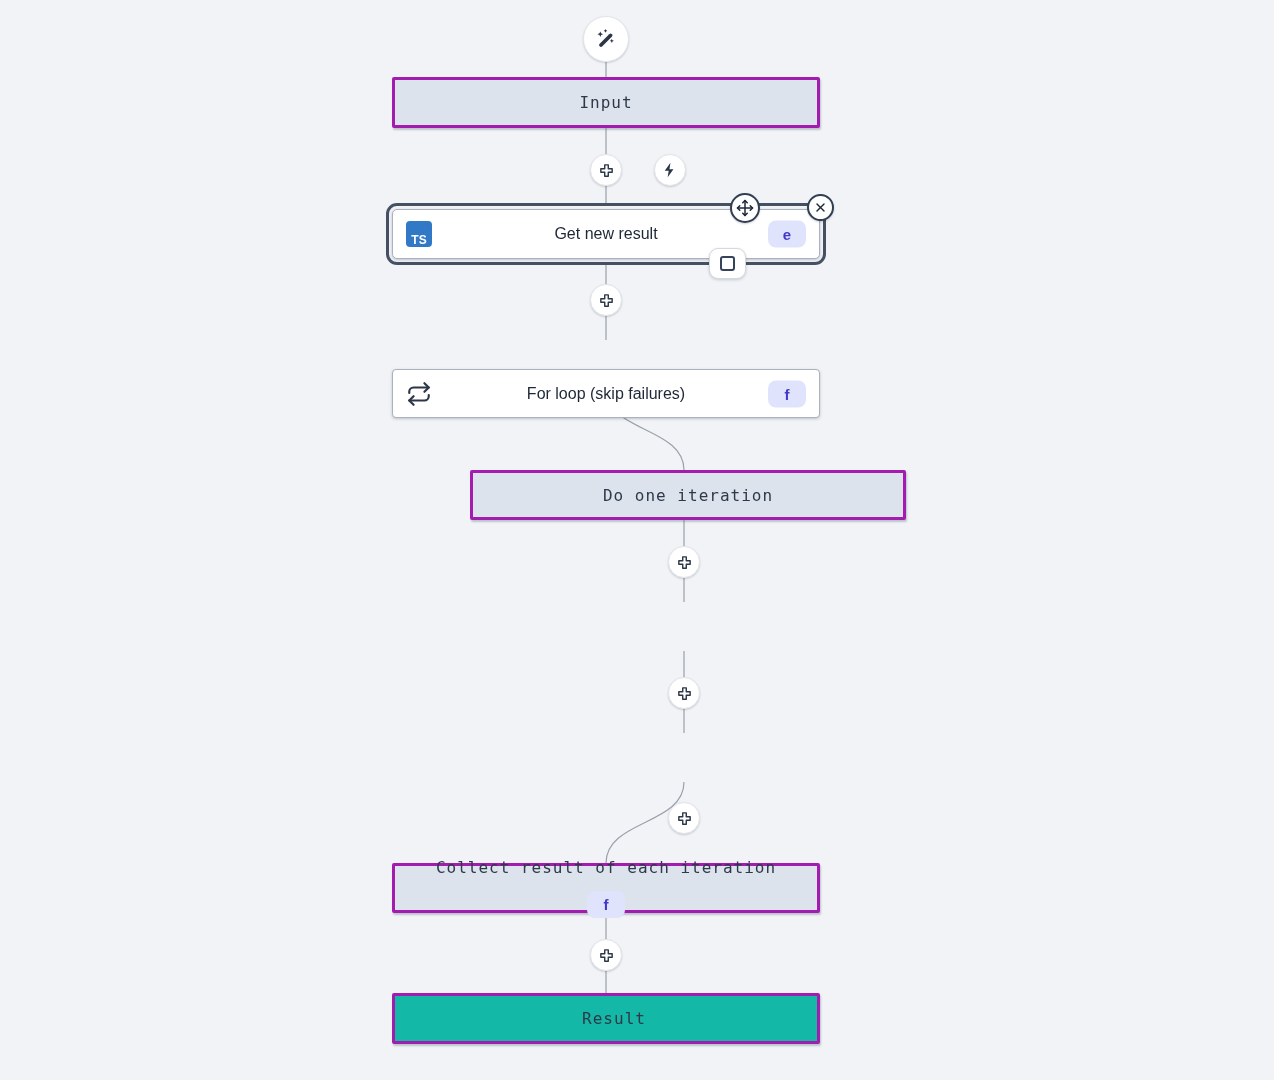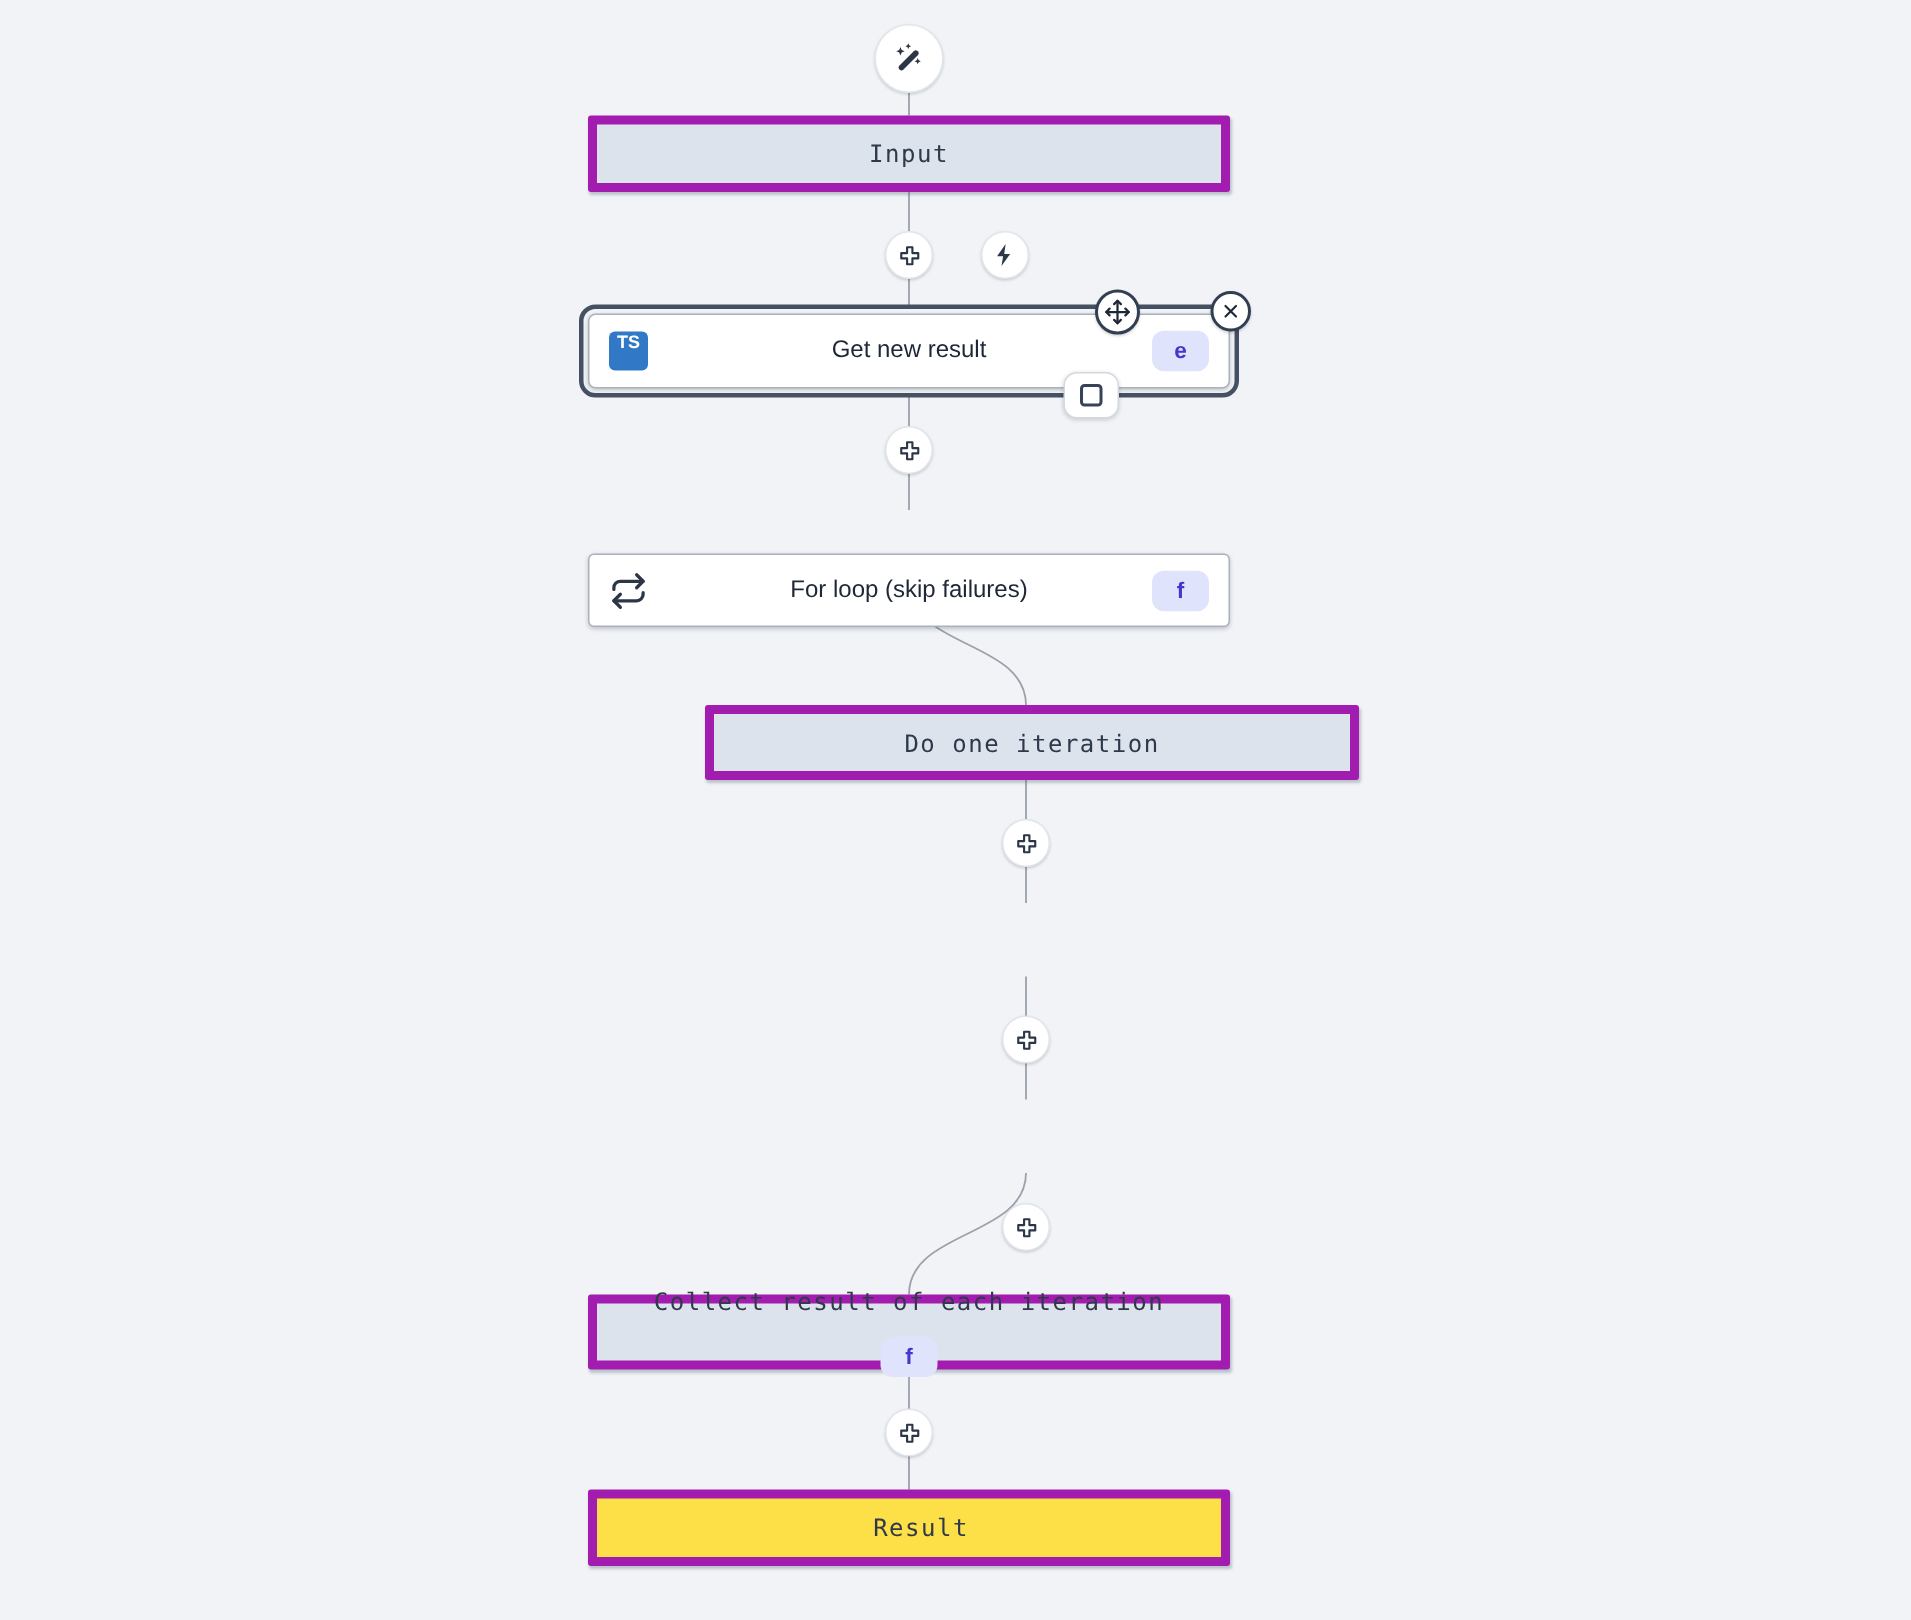--- a/index.html
+++ b/index.html
@@ -8,26 +8,26 @@
     position:relative; width:1274px; height:1080px;
     background:#f1f3f6; overflow:hidden;
     font-family:"Liberation Sans", sans-serif;
   }
   .edges { position:absolute; left:0; top:0; pointer-events:none; }
   .edges path { stroke:#9aa1ab; stroke-width:1.2; fill:none; }
 
   
   .vnode {
     position:absolute; display:flex; align-items:center; justify-content:center;
-    background:#dce3ec; border:6px solid #a21caf; border-radius:2px;
+    background:#dce3ec; border:3px solid #a21caf; border-radius:2px;
     box-shadow:1px 2px 2px rgba(90,102,119,.35);
     font-family:"DejaVu Sans Mono", monospace;
     font-size:16px; letter-spacing:1px; color:#2e3949;
   }
-  .vnode.white { background:#fde047;padding-left:16px; }
+  .vnode.white { background:#14b8a6;padding-left:16px; }
 
   
   .snode {
     position:absolute; display:flex; align-items:center; justify-content:center;
     background:#ffffff; border:1px solid #a9b2be; border-radius:4px;
     box-shadow:0 1px 3px rgba(15,23,42,.22);
     font-size:16px; color:#1d2736;
   }
   .snode .licon { position:absolute; left:13px; top:50%; transform:translateY(-50%); display:flex; }
   .snode.selected { outline:3px solid #455163; outline-offset:3px; border-radius:5px; }
@@ -56,21 +56,21 @@
     position:absolute; width:37px; height:31px; background:#fff;
     border:1px solid #d4d9e0; border-radius:9px;
     box-shadow:0 1px 3px rgba(15,23,42,.18);
     display:flex; align-items:center; justify-content:center;
   }
   .checkbox-btn .sq { width:15px; height:15px; border:2px solid #36435a; border-radius:3px; }
 
   .ts-icon {
     width:26px; height:26px; background:#3178c6; border-radius:4px;
     color:#fff; font-weight:bold; font-size:12px;
-    display:flex; align-items:flex-start; justify-content:center;
+    display:flex; align-items:flex-end; justify-content:center;
   }
   .inline-row { display:flex; align-items:center; gap:14px;flex-direction:column; }
 </style>
 </head>
 <body>
 
 <div class="canvas">
 
   <svg class="edges" width="1274" height="1080" viewBox="0 0 1274 1080">
     <path d="M606 62 V77"></path>

